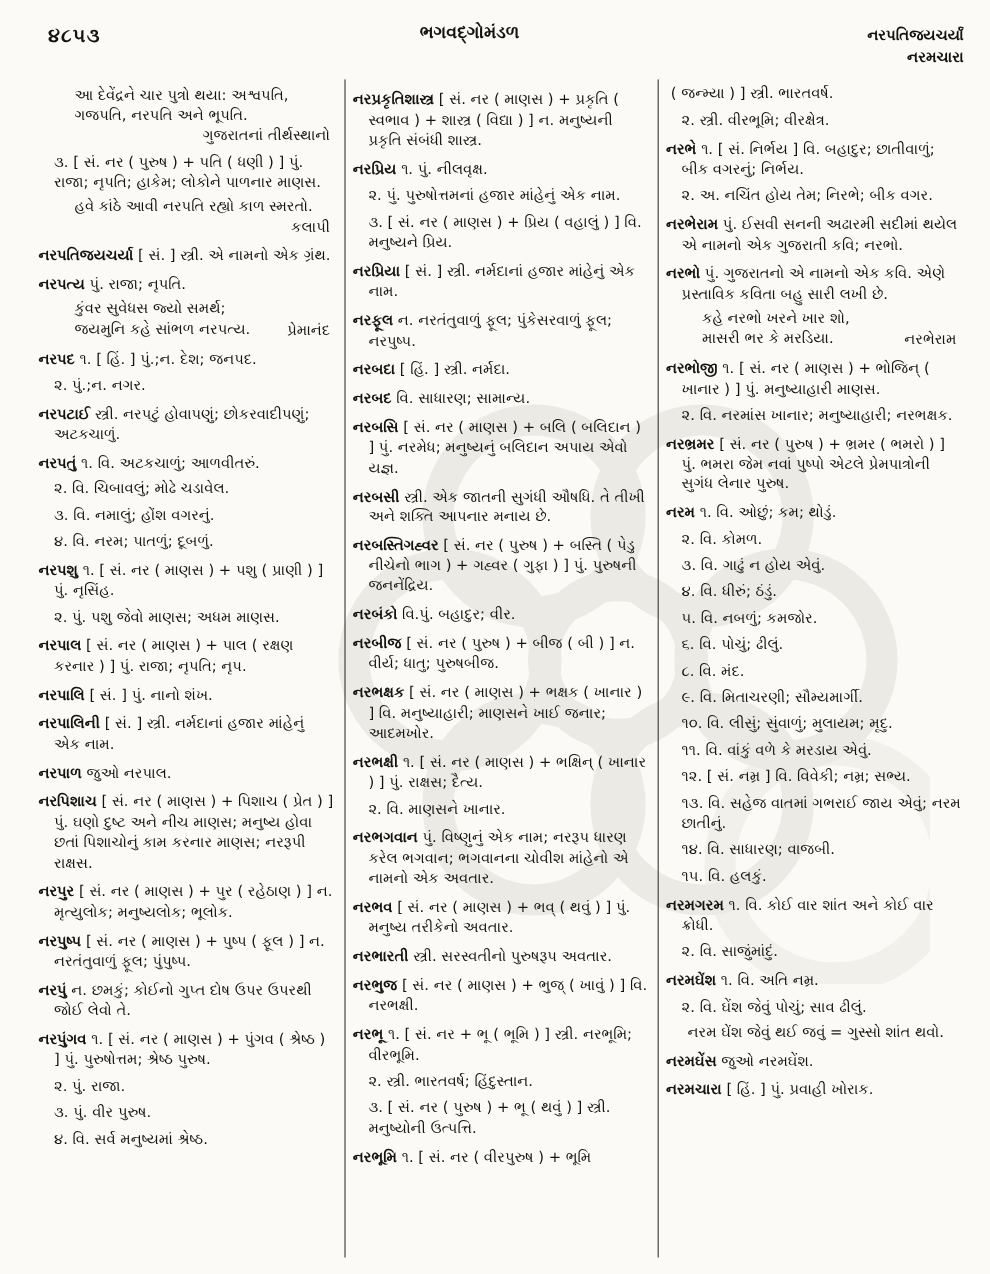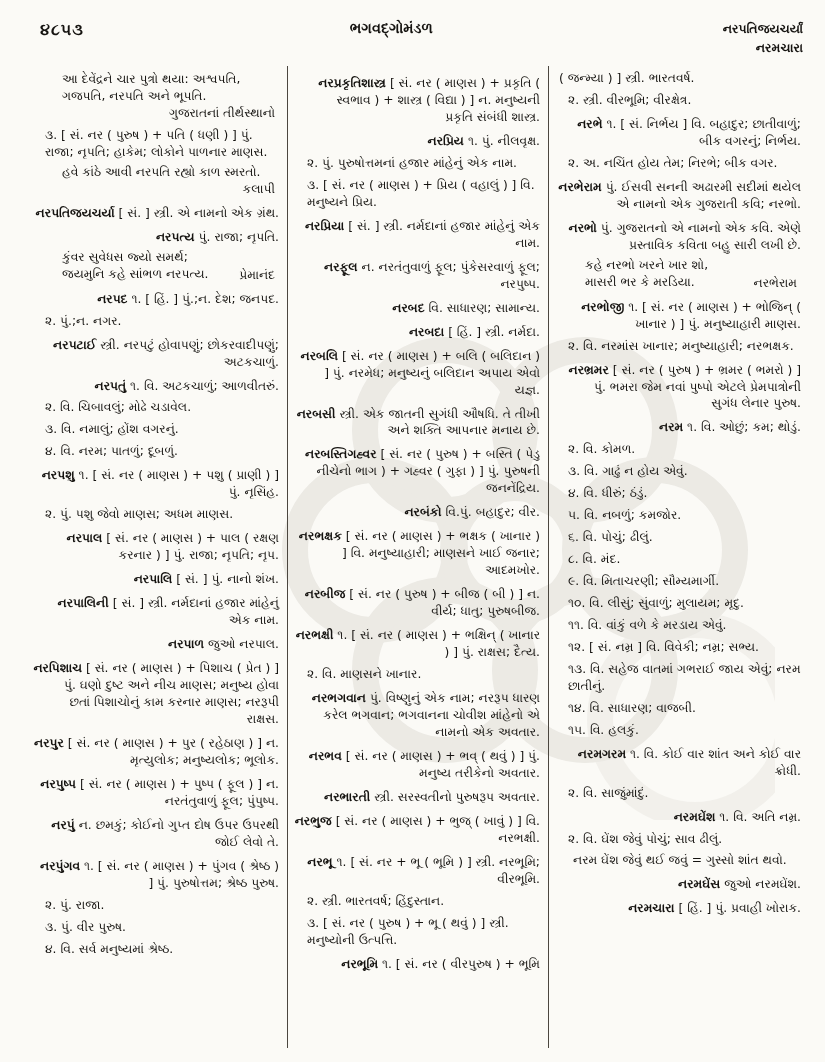--- a/index.html
+++ b/index.html
@@ -39,21 +39,21 @@
     display: grid;
     grid-template-columns: 1fr 1fr 1fr;
     margin-top: 2px;
     height: 992px;
     overflow: hidden;
   }
   .col { padding: 2px 8px 0 6px; overflow: hidden; }
   .col + .col { border-left: 1px solid #4b463f; }
   
   .blk { font-size: 12.3px; line-height: 1.38; }
-  .entry { margin-top: 7px; padding-left: 13px; text-indent: -13px; text-align: right; }
+  .entry { margin-top: 7px; padding-left: 13px; text-indent: -13px; }
   .entry .head { font-weight: bold; }
   .sub   { margin-top: 5px; padding-left: 13px; }
   .idiom { margin-top: 4px; padding-left: 26px; text-indent: -8px; }
   .quote { margin-top: 3px; }
   .quote .qline { padding-left: 30px; }
   .quote .attr  { text-align: right; padding-right: 4px; margin-top: -16px; }
   .quote .attr.own-line { margin-top: 0; }
   .cont  { margin-top: 2px; padding-left: 4px; }
 </style>
 </head>
@@ -124,28 +124,28 @@
         <div class="blk sub"><span>૩. પું. વીર પુરુષ.</span></div>
         <div class="blk sub"><span>૪. વિ. સર્વ મનુષ્યમાં શ્રેષ્ઠ.</span></div>
       </section>
     <section class="col" id="col-1">
         <div class="blk entry"><span class="head">નરપ્રકૃતિશાસ્ત્ર</span> <span>[ સં. નર ( માણસ ) + પ્રકૃતિ ( સ્વભાવ ) + શાસ્ત્ર ( વિદ્યા ) ] ન. મનુષ્યની પ્રકૃતિ સંબંધી શાસ્ત્ર.</span></div>
         <div class="blk entry"><span class="head">નરપ્રિય</span> <span>૧. પું. નીલવૃક્ષ.</span></div>
         <div class="blk sub"><span>૨. પું. પુરુષોત્તમનાં હજાર માંહેનું એક નામ.</span></div>
         <div class="blk sub"><span>૩. [ સં. નર ( માણસ ) + પ્રિય ( વહાલું ) ] વિ. મનુષ્યને પ્રિય.</span></div>
         <div class="blk entry"><span class="head">નરપ્રિયા</span> <span>[ સં. ] સ્ત્રી. નર્મદાનાં હજાર માંહેનું એક નામ.</span></div>
         <div class="blk entry"><span class="head">નરફૂલ</span> <span>ન. નરતંતુવાળું ફૂલ; પુંકેસરવાળું ફૂલ; નરપુષ્પ.</span></div>
+        <div class="blk entry"><span class="head">નરબદા</span> <span>[ હિં. ] સ્ત્રી. નર્મદા.</span></div>
         <div class="blk entry"><span class="head">નરબદ</span> <span>વિ. સાધારણ; સામાન્ય.</span></div>
-        <div class="blk entry"><span class="head">નરબદા</span> <span>[ હિં. ] સ્ત્રી. નર્મદા.</span></div>
-        <div class="blk entry"><span class="head">નરબલિ</span> <span>[ સં. નર ( માણસ ) + બલિ ( બલિદાન ) ] પું. નરમેધ; મનુષ્યનું બલિદાન અપાય એવો યજ્ઞ.</span></div>
+        <div class="blk entry"><span class="head">નરબસિ</span> <span>[ સં. નર ( માણસ ) + બલિ ( બલિદાન ) ] પું. નરમેધ; મનુષ્યનું બલિદાન અપાય એવો યજ્ઞ.</span></div>
         <div class="blk entry"><span class="head">નરબસી</span> <span>સ્ત્રી. એક જાતની સુગંધી ઔષધિ. તે તીખી અને શક્તિ આપનાર મનાય છે.</span></div>
         <div class="blk entry"><span class="head">નરબસ્તિગહ્વર</span> <span>[ સં. નર ( પુરુષ ) + બસ્તિ ( પેડુ નીચેનો ભાગ ) + ગહ્વર ( ગુફા ) ] પું. પુરુષની જનનેંદ્રિય.</span></div>
         <div class="blk entry"><span class="head">નરબંકો</span> <span>વિ.પું. બહાદુર; વીર.</span></div>
+        <div class="blk entry"><span class="head">નરબીજ</span> <span>[ સં. નર ( પુરુષ ) + બીજ ( બી ) ] ન. વીર્ય; ધાતુ; પુરુષબીજ.</span></div>
         <div class="blk entry"><span class="head">નરભક્ષક</span> <span>[ સં. નર ( માણસ ) + ભક્ષક ( ખાનાર ) ] વિ. મનુષ્યાહારી; માણસને ખાઈ જનાર; આદમખોર.</span></div>
-        <div class="blk entry"><span class="head">નરબીજ</span> <span>[ સં. નર ( પુરુષ ) + બીજ ( બી ) ] ન. વીર્ય; ધાતુ; પુરુષબીજ.</span></div>
         <div class="blk entry"><span class="head">નરભક્ષી</span> <span>૧. [ સં. નર ( માણસ ) + ભક્ષિન્ ( ખાનાર ) ] પું. રાક્ષસ; દૈત્ય.</span></div>
         <div class="blk sub"><span>૨. વિ. માણસને ખાનાર.</span></div>
         <div class="blk entry"><span class="head">નરભગવાન</span> <span>પું. વિષ્ણુનું એક નામ; નરરૂપ ધારણ કરેલ ભગવાન; ભગવાનના ચોવીશ માંહેનો એ નામનો એક અવતાર.</span></div>
         <div class="blk entry"><span class="head">નરભવ</span> <span>[ સં. નર ( માણસ ) + ભવ્ ( થવું ) ] પું. મનુષ્ય તરીકેનો અવતાર.</span></div>
         <div class="blk entry"><span class="head">નરભારતી</span> <span>સ્ત્રી. સરસ્વતીનો પુરુષરૂપ અવતાર.</span></div>
         <div class="blk entry"><span class="head">નરભુજ</span> <span>[ સં. નર ( માણસ ) + ભુજ્ ( ખાવું ) ] વિ. નરભક્ષી.</span></div>
         <div class="blk entry"><span class="head">નરભૂ</span> <span>૧. [ સં. નર + ભૂ ( ભૂમિ ) ] સ્ત્રી. નરભૂમિ; વીરભૂમિ.</span></div>
         <div class="blk sub"><span>૨. સ્ત્રી. ભારતવર્ષ; હિંદુસ્તાન.</span></div>
         <div class="blk sub"><span>૩. [ સં. નર ( પુરુષ ) + ભૂ ( થવું ) ] સ્ત્રી. મનુષ્યોની ઉત્પત્તિ.</span></div>
         <div class="blk entry"><span class="head">નરભૂમિ</span> <span>૧. [ સં. નર ( વીરપુરુષ ) + ભૂમિ</span></div>

